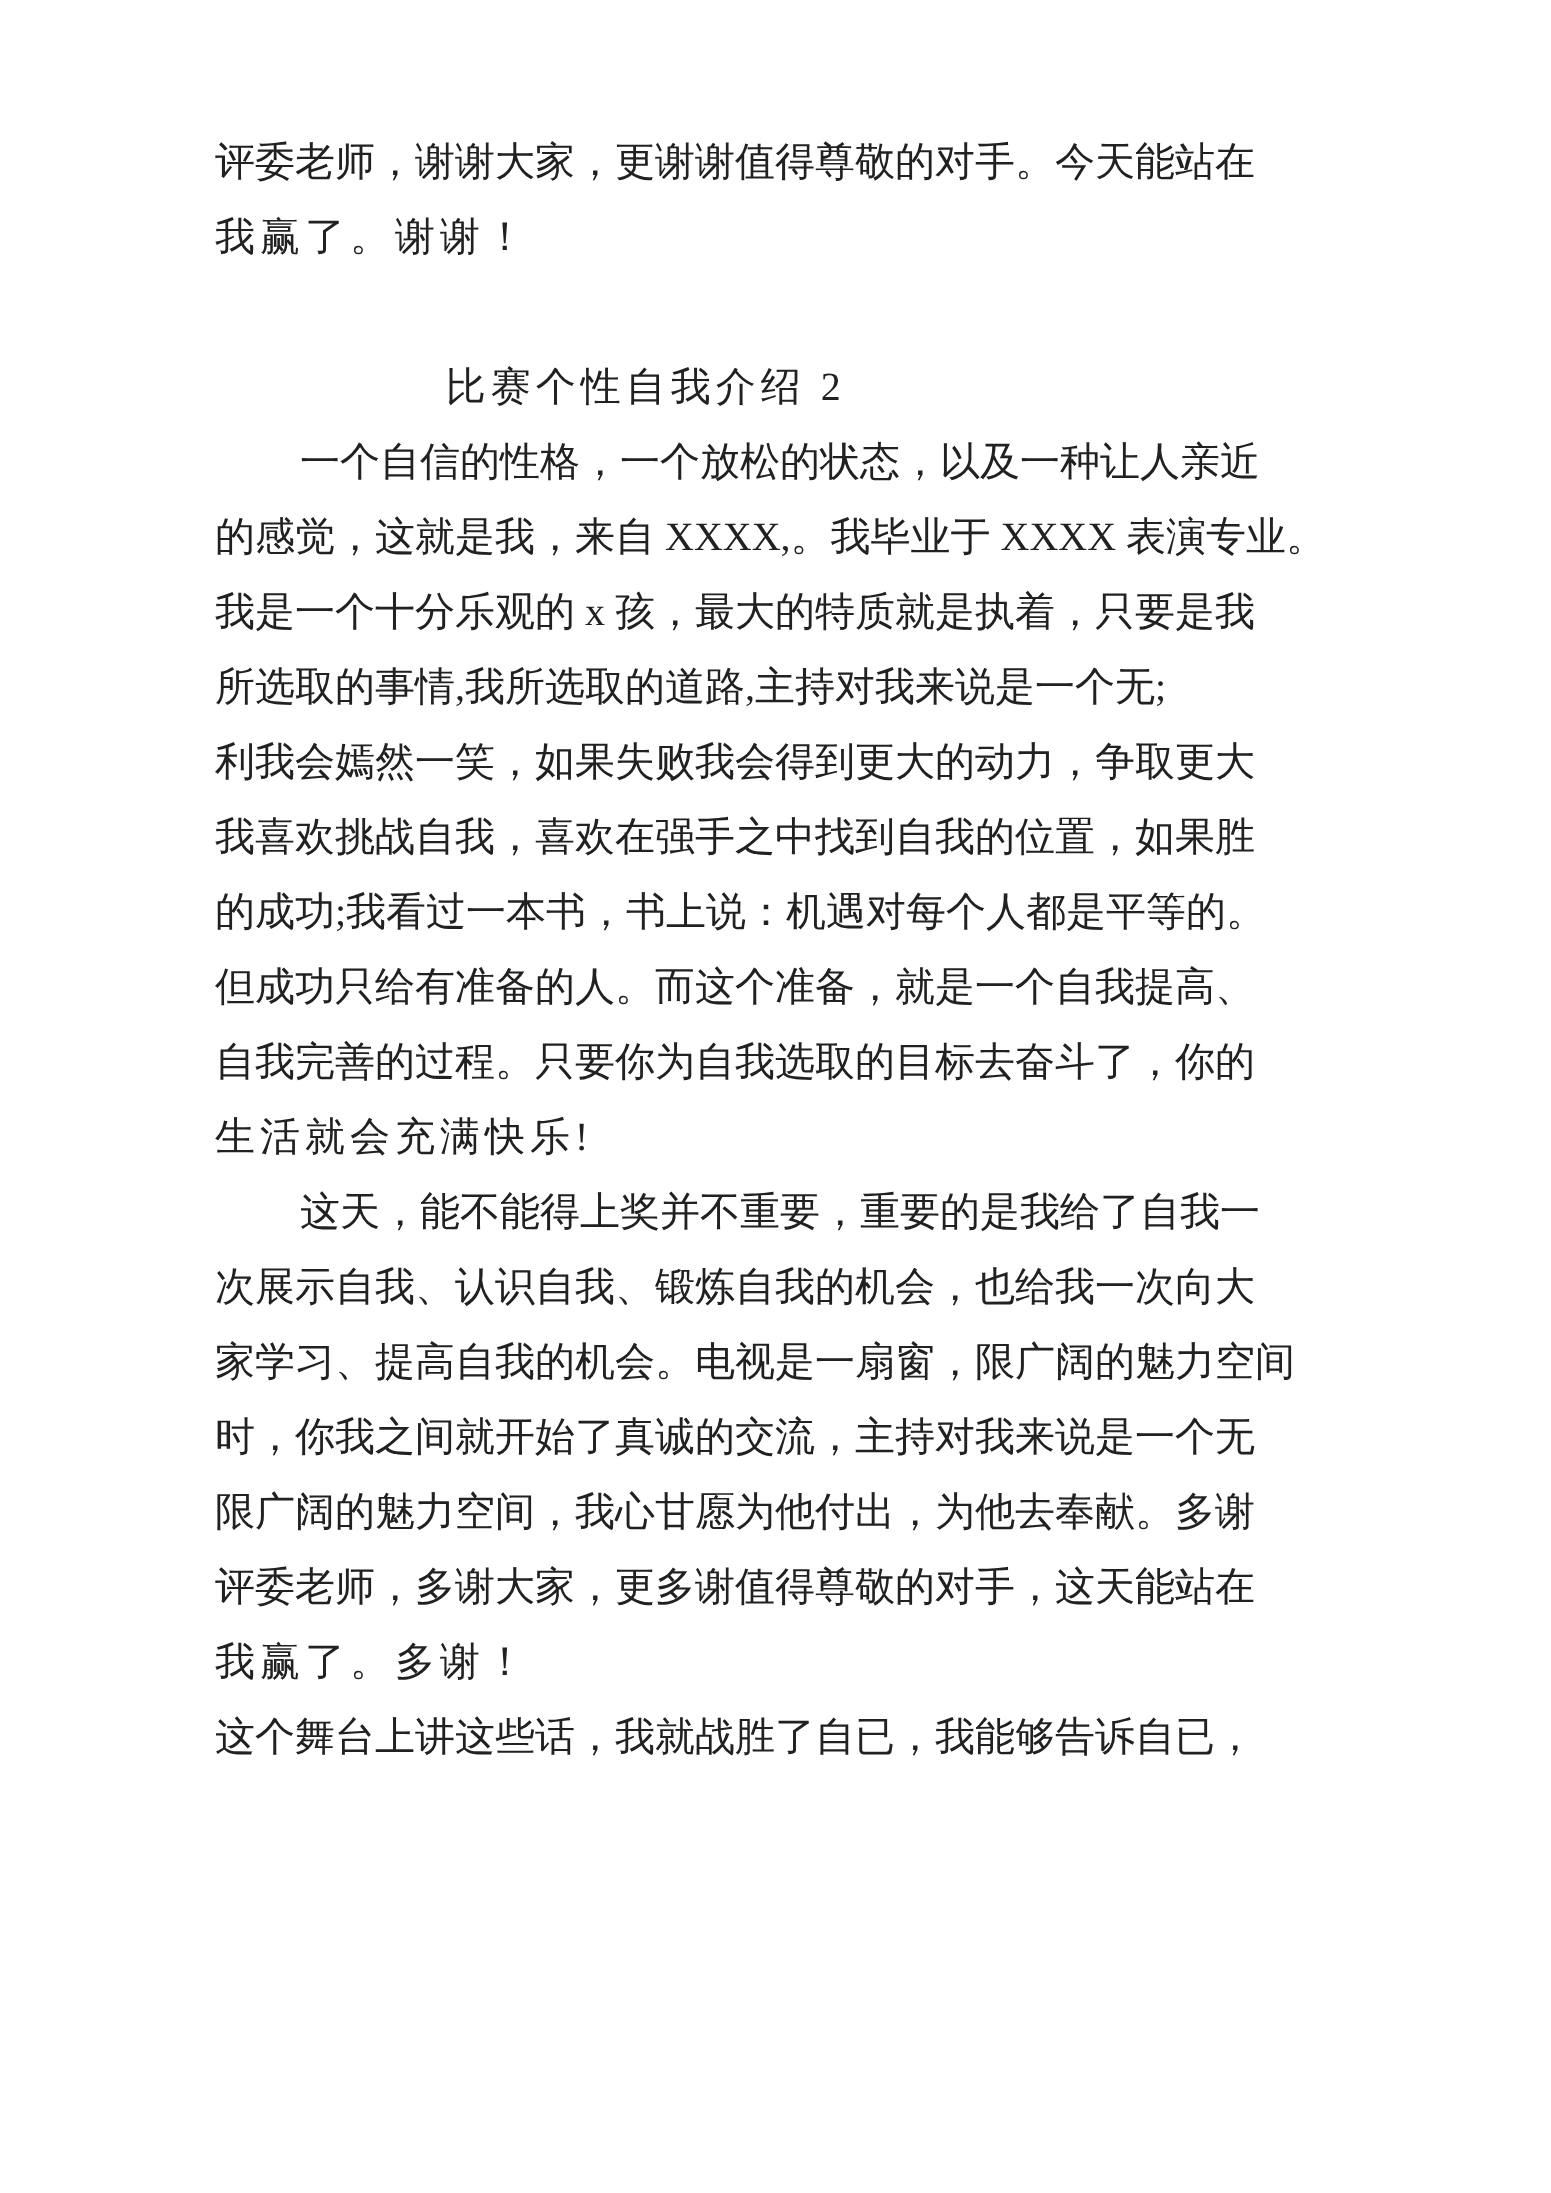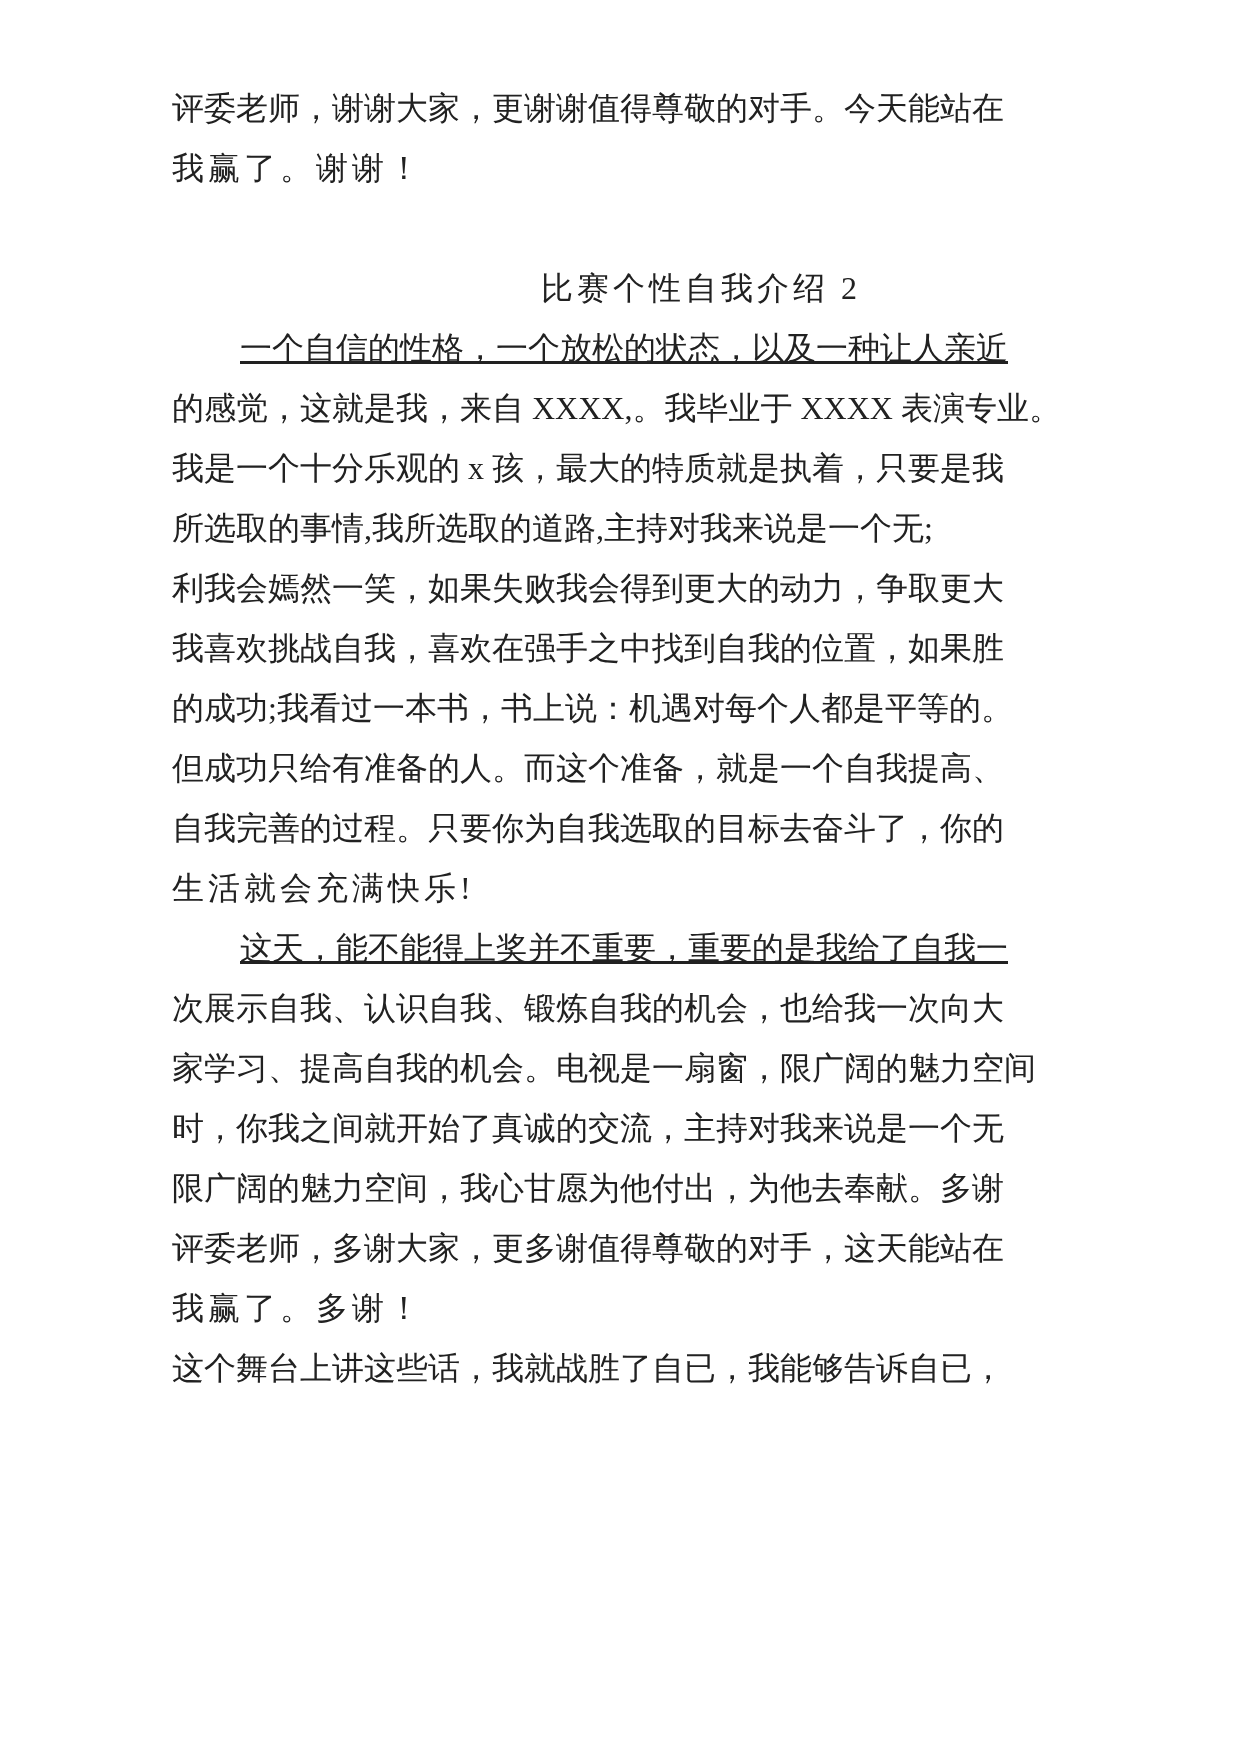--- a/index.html
+++ b/index.html
@@ -12,49 +12,48 @@
     height: 1754px;
     position: relative;
     overflow: hidden;
     font-family: "Liberation Serif", "DejaVu Serif", serif;
     color: #212121;
   }
   .page {
     box-sizing: border-box;
     width: 1031px;
     height: 1754px;
-    padding: 78px 170px 0 172px;
+    padding: 99px 170px 0 172px;
     background: #ffffff;
   }
   .para { margin: 0; }
   .line {
     font-size: 32px;
     line-height: 60px;
     height: 60px;
     text-align: justify;
     text-align-last: justify;
     white-space: nowrap;
   }
   .line.last {
     text-align: center;
     text-align-last: left;
     letter-spacing: 4px;
   }
   .line.indent {
     text-indent: 68px;
-    text-decoration: underline;
   }
   .heading {
     font-size: 32px;
     line-height: 60px;
     height: 60px;
     font-weight: normal;
     letter-spacing: 4px;
     margin: 60px 0 0 0;
-    text-align: right;
+    text-align: center;
     white-space: nowrap;
   }
 </style>
 </head>
 <body>
 
 <div class="page">
 
   <div class="para">
     <div class="line">评委老师，谢谢大家，更谢谢值得尊敬的对手。今天能站在</div>

